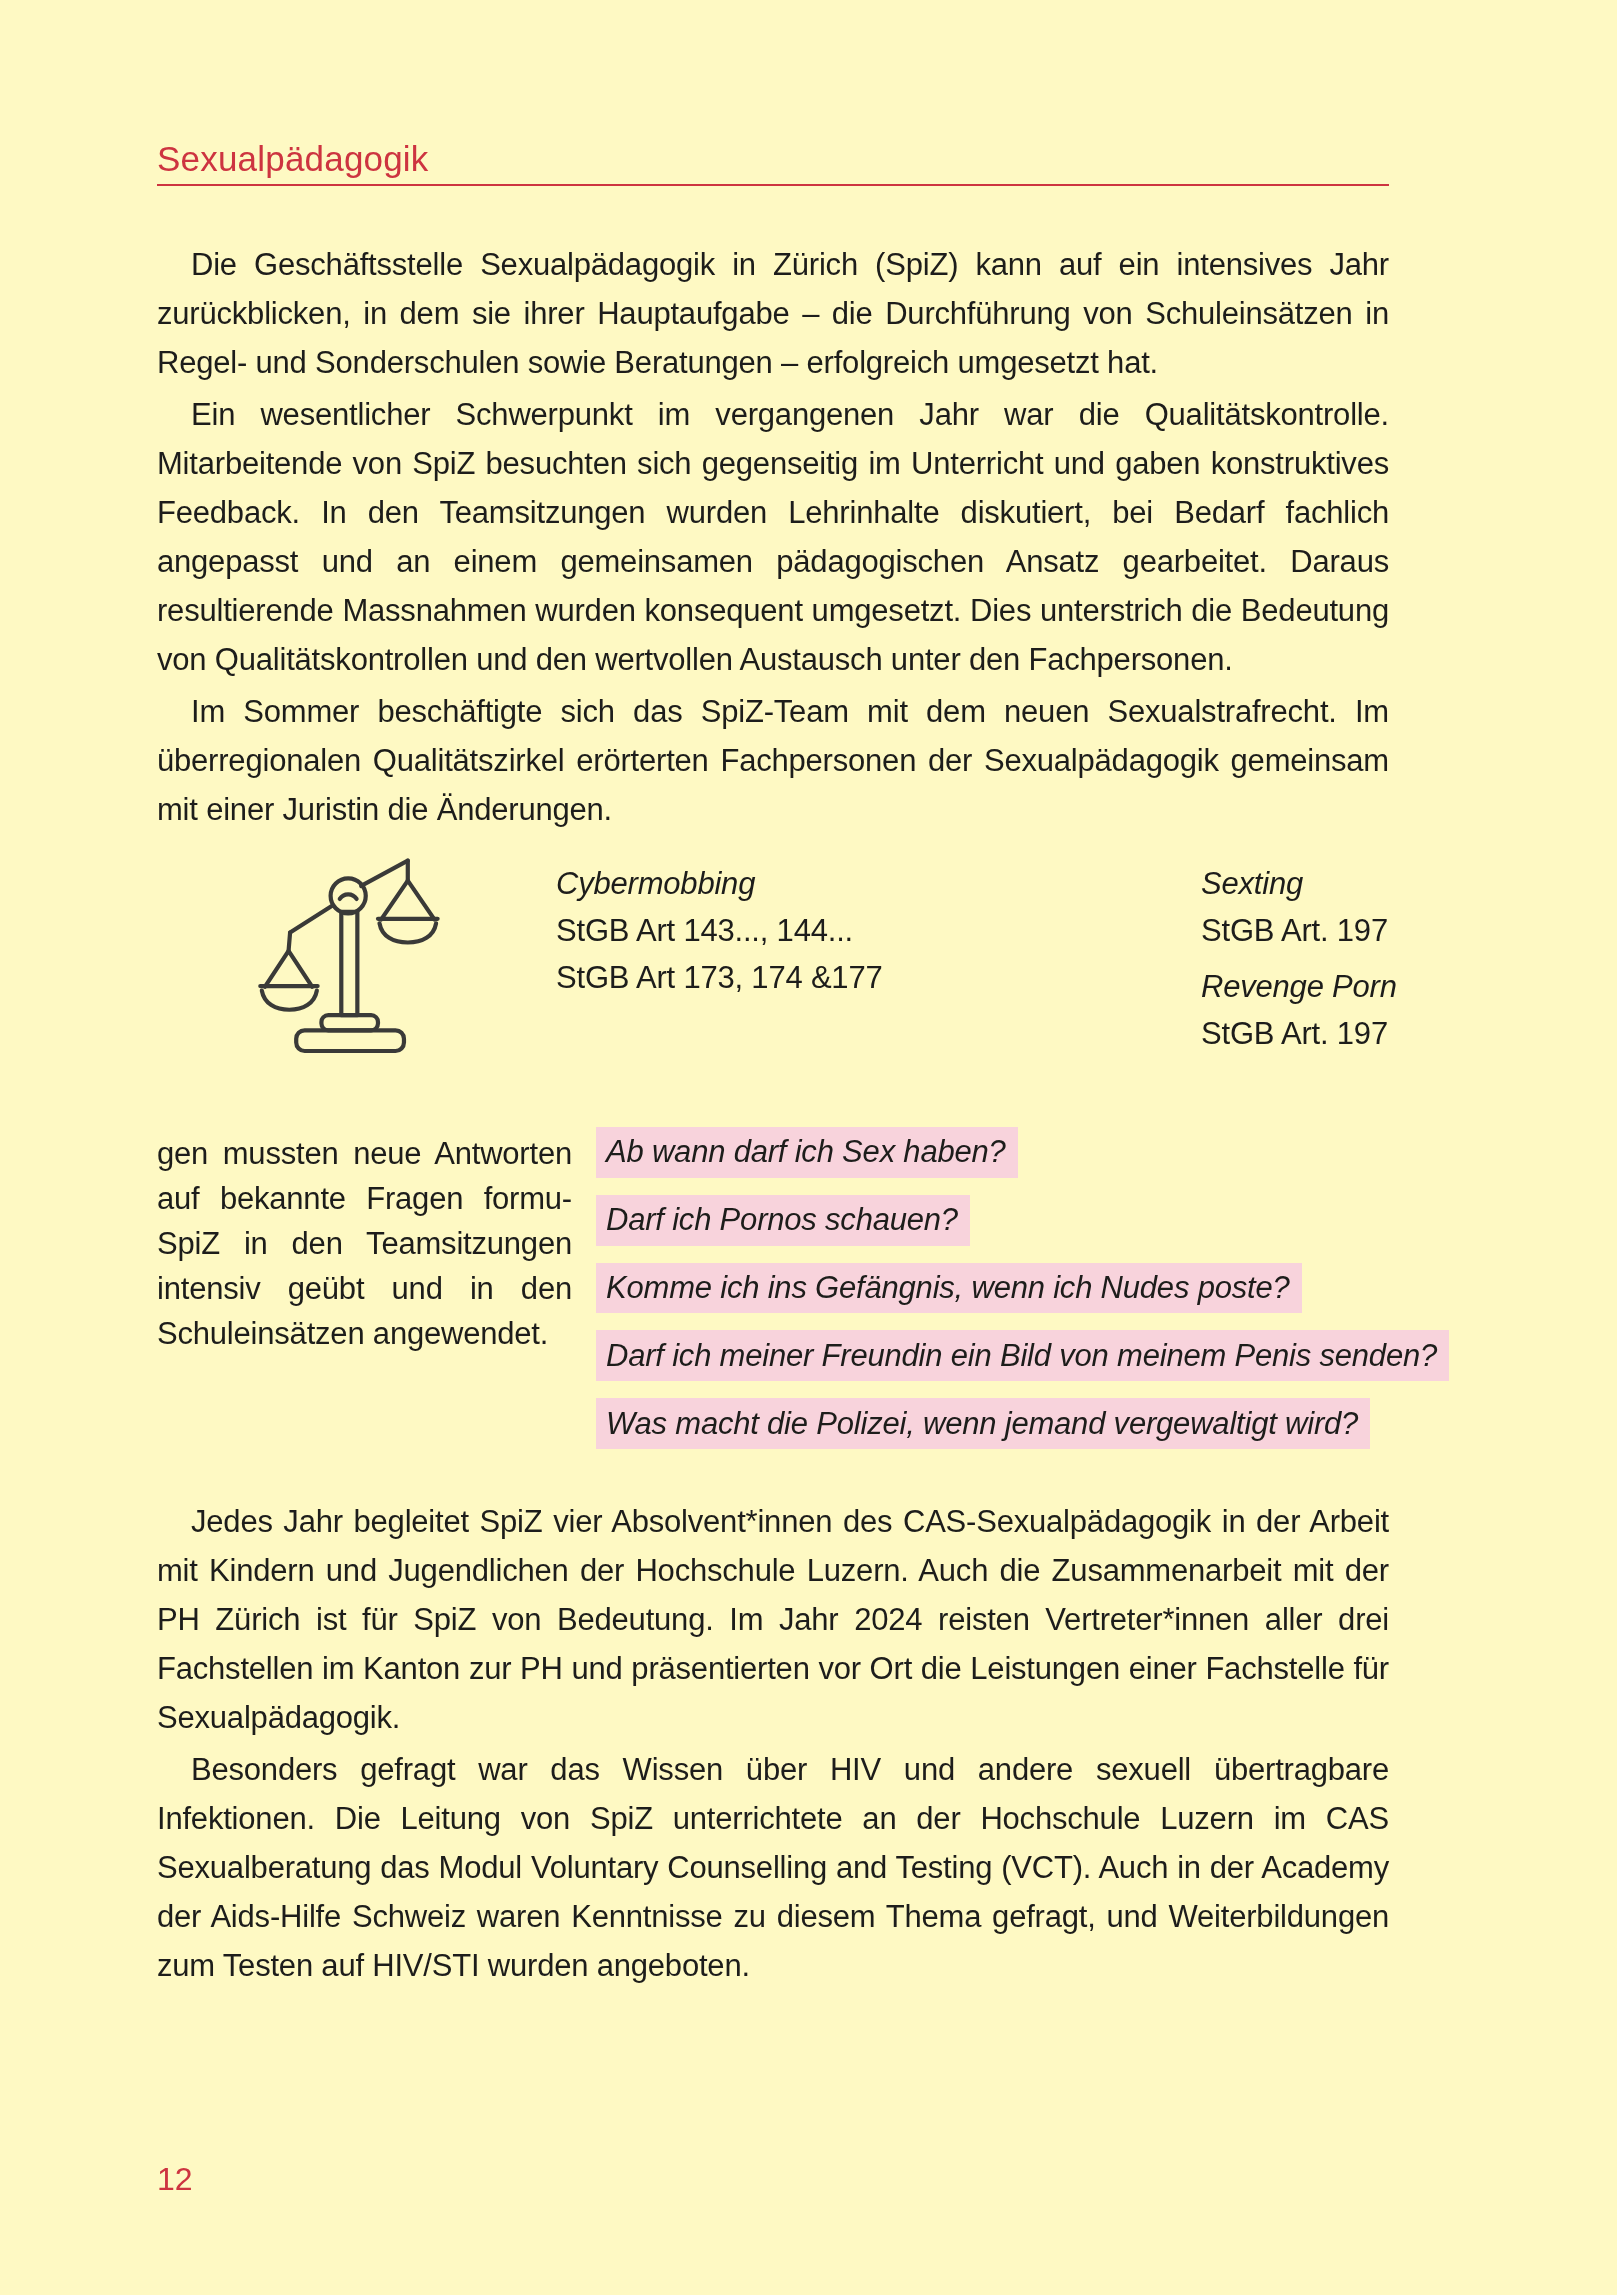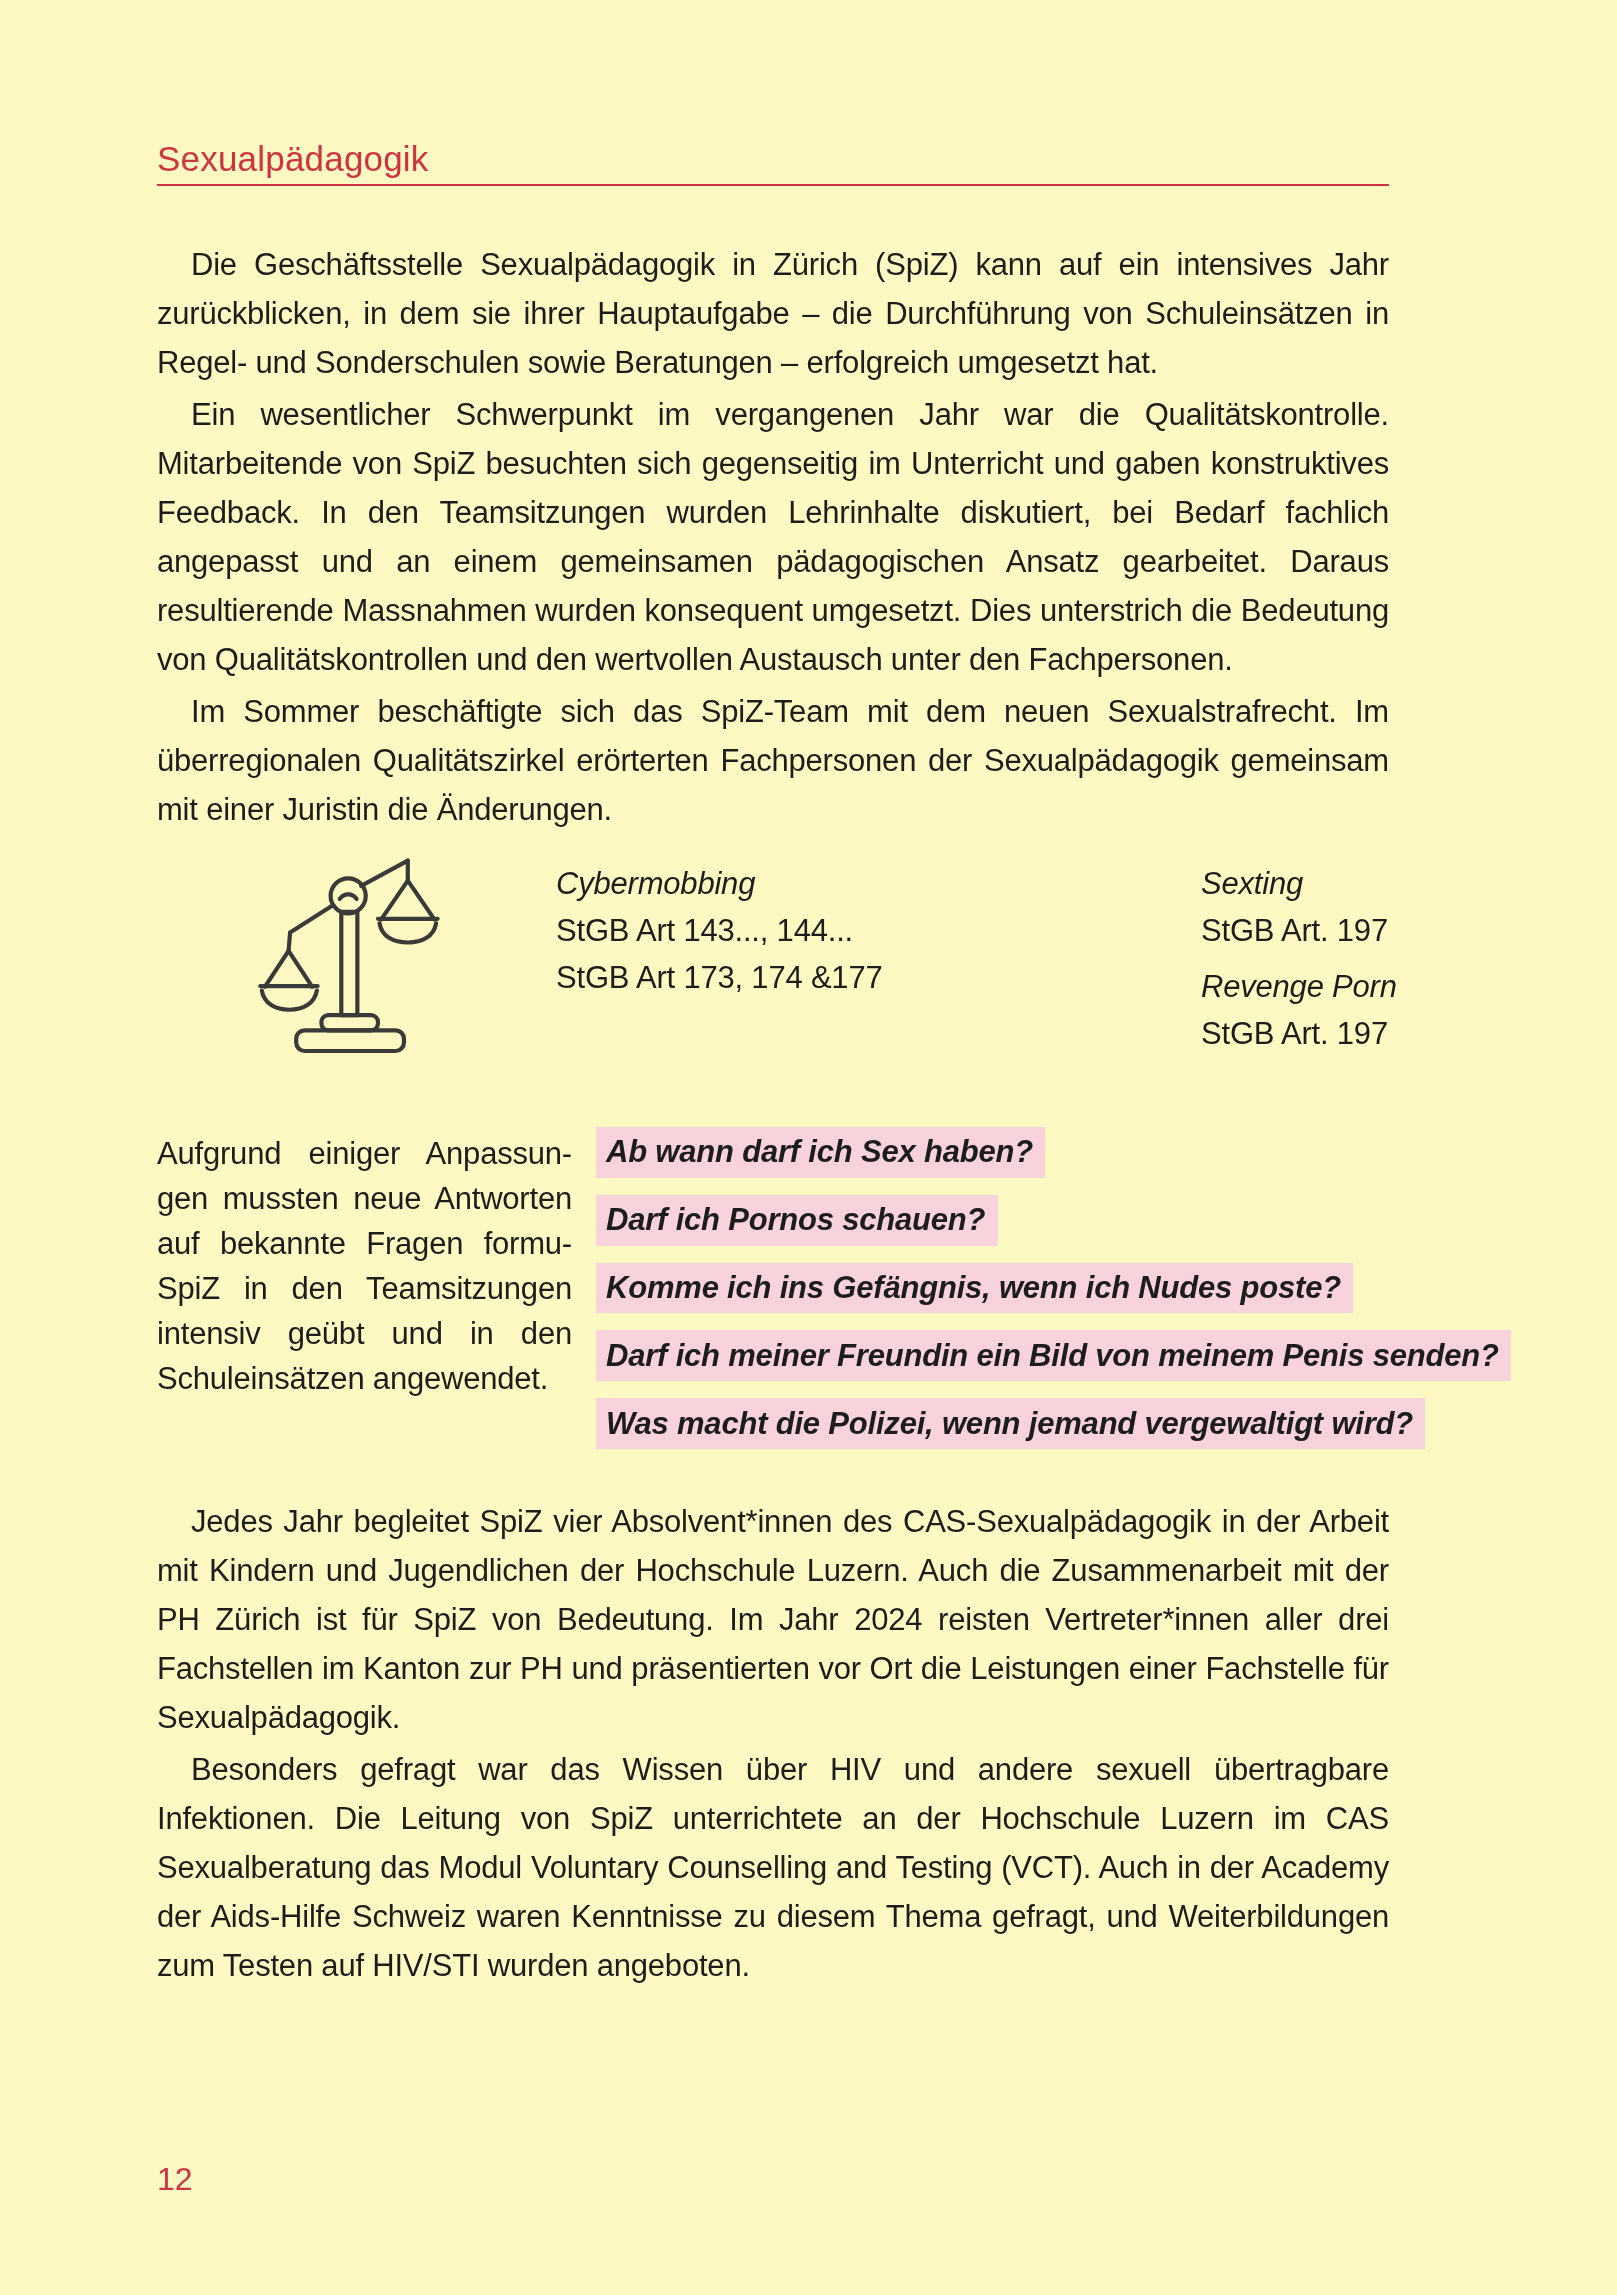--- a/index.html
+++ b/index.html
@@ -81,21 +81,20 @@
     letter-spacing: -0.2px;
   }
   .jline { text-align: justify; text-align-last: justify; }
   .jline.jlast { text-align-last: left; }
 
   .qa-right {
     position: absolute;
     left: 596px;
     top: 1127px;
     width: 964px;
-    font-weight: bold;
   }
   .question-row { margin-bottom: 17px; }
   .question {
     display: inline-block;
     background: #f8d3dc;
     font-style: italic;
     font-size: 31px;
     line-height: 34px;
     letter-spacing: -0.2px;
     padding: 8.4px 12.2px 8.4px 10px;
@@ -161,21 +160,20 @@
       <div class="law-title">Sexting</div>
       <div class="law-line">StGB Art. 197</div>
     </div>
     <div class="law-entry">
       <div class="law-title">Revenge Porn</div>
       <div class="law-line">StGB Art. 197</div>
     </div>
   </div>
 
   <div class="qa-left">
-    <div class="jline">Aufgrund einiger Anpassun-</div>
     <div class="jline">gen mussten neue Antworten</div>
     <div class="jline">auf bekannte Fragen formu-</div>
     <div class="jline">SpiZ in den Teamsitzungen</div>
     <div class="jline">intensiv geübt und in den</div>
     <div class="jline jlast">Schuleinsätzen angewendet.</div>
   </div>
 
   <div class="qa-right">
     <div class="question-row">
       <span class="question">Ab wann darf ich Sex haben?</span>

